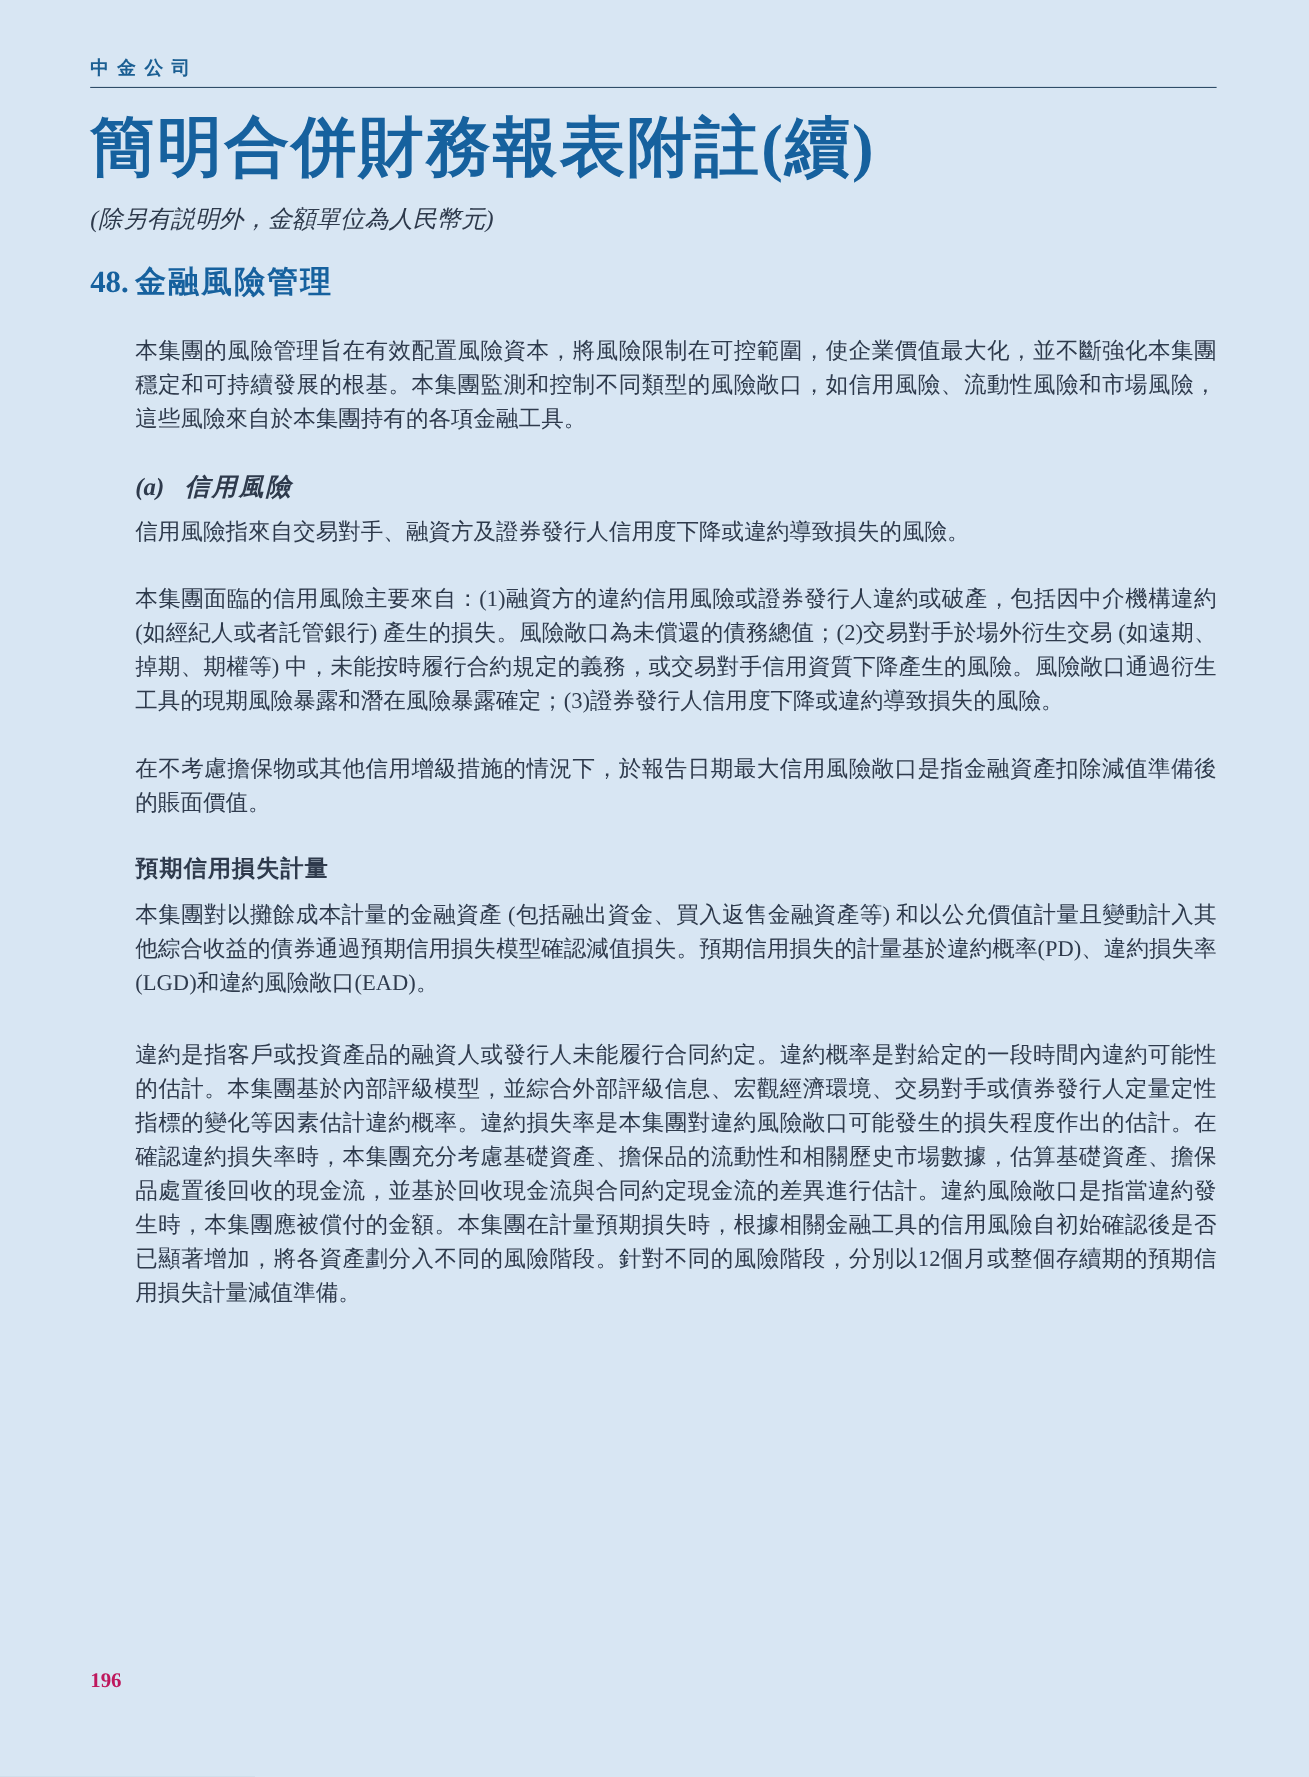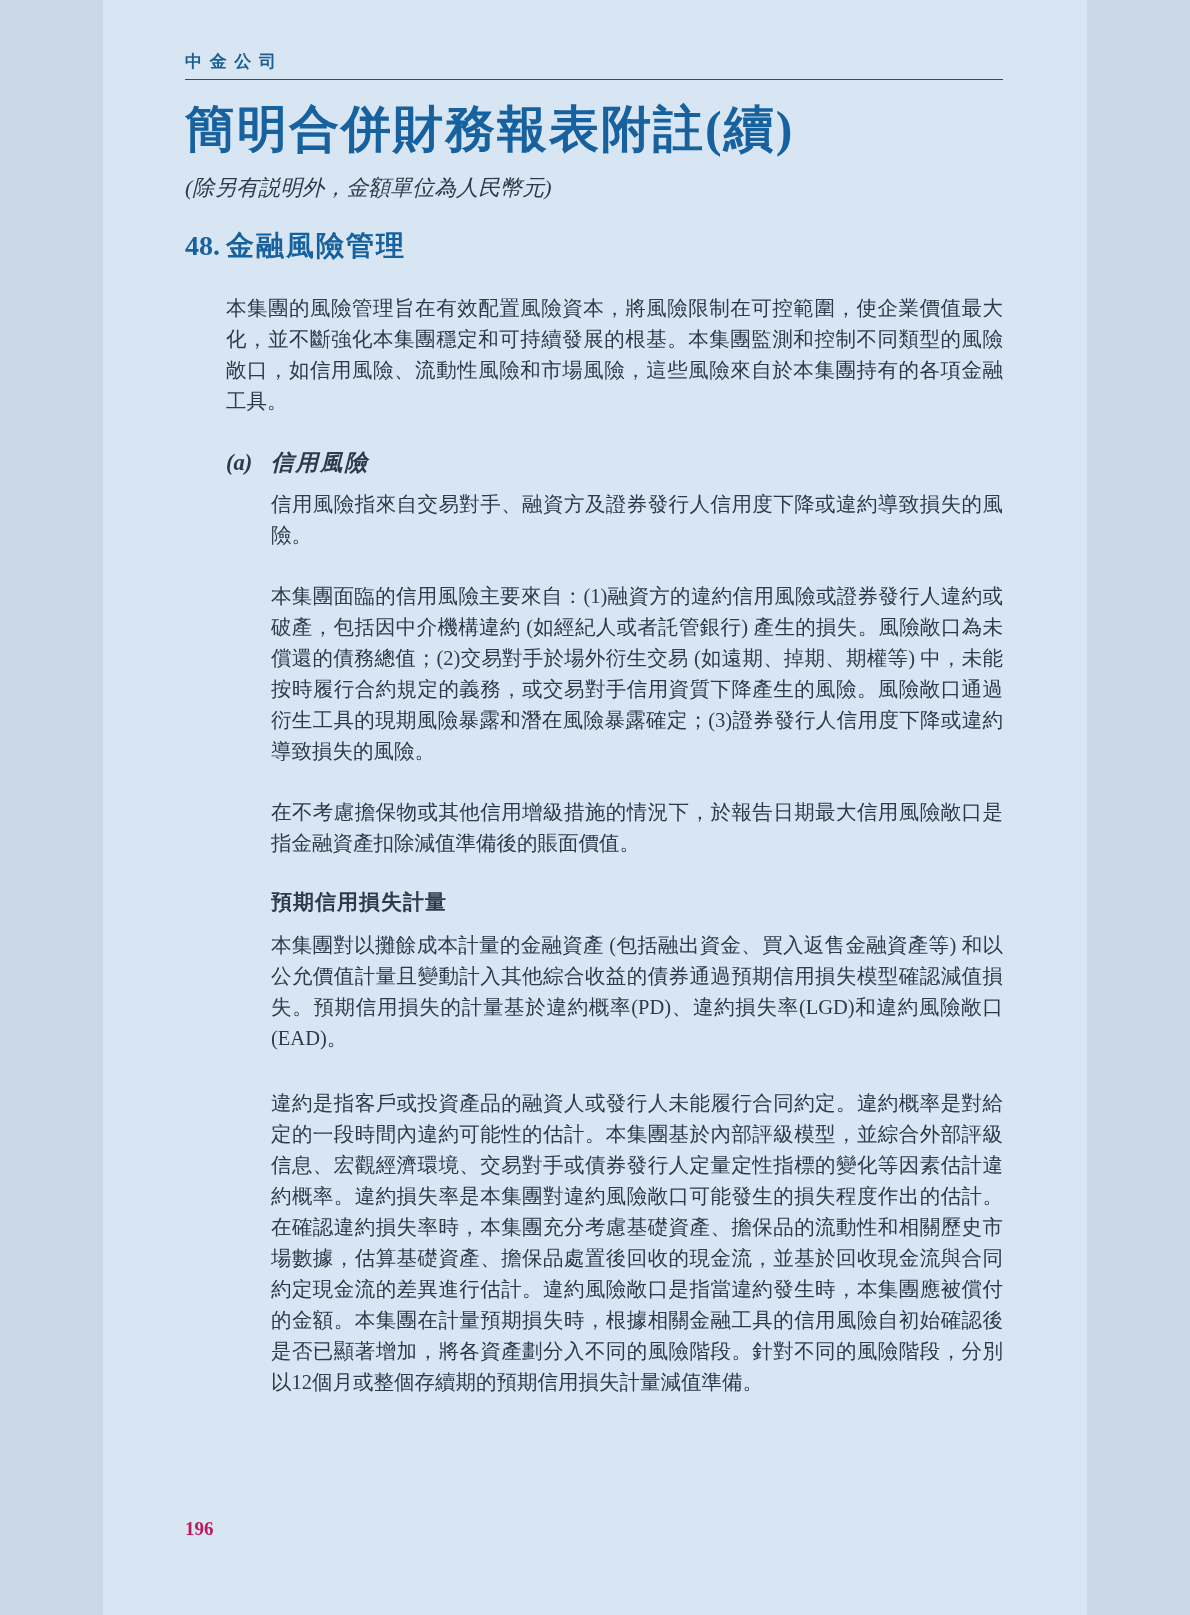--- a/index.html
+++ b/index.html
@@ -1,19 +1,19 @@
 <!DOCTYPE html>
 <html><head>
 <meta charset="utf-8">
 <style>
   * { margin: 0; padding: 0; box-sizing: border-box; }
   html, body { background: #c9d7e6; }
   .page {
     position: relative;
-    width: 984px;
+    width: 1190px;
     height: 1615px;
     margin: 0 auto;
     background: #d8e6f3;
     font-family: "Liberation Serif", "DejaVu Serif", serif;
     color: #2e3a4c;
     overflow: hidden;
   }
   .content { padding: 0 84px 0 82px; }
 
   
@@ -27,21 +27,21 @@
   .header-rule {
     margin-top: 6px;
     border: none;
     border-bottom: 1.6px solid #2f4d68;
     width: 100%;
   }
 
   
   .doc-title {
     margin-top: 18px;
-    font-size: 50px;
+    font-size: 59px;
     line-height: 1.25;
     font-weight: bold;
     letter-spacing: 2px;
     color: #16619e;
   }
   .doc-note {
     margin-top: 12px;
     font-size: 22px;
     font-style: italic;
     color: #2e3a4c;
@@ -75,21 +75,20 @@
     font-size: 22.5px;
     line-height: 1.25;
     font-weight: bold;
     font-style: italic;
     color: #2e3a4c;
   }
   .subsec-label { width: 45px; flex: 0 0 45px; font-weight: bold; }
   .subsec-title { letter-spacing: 2px; }
 
   .subsec-body {
-    margin-left: 45px;
     font-size: 20.5px;
     line-height: 31px;
     text-align: justify;
   }
   .subsec-body p { margin-top: 30px; }
   .subsec-body p.first { margin-top: 12px; }
   .subsec-body p.after-heading { margin-top: 15px; }
   .subsec-body p.last { margin-top: 34px; }
 
   .ecl-heading {

